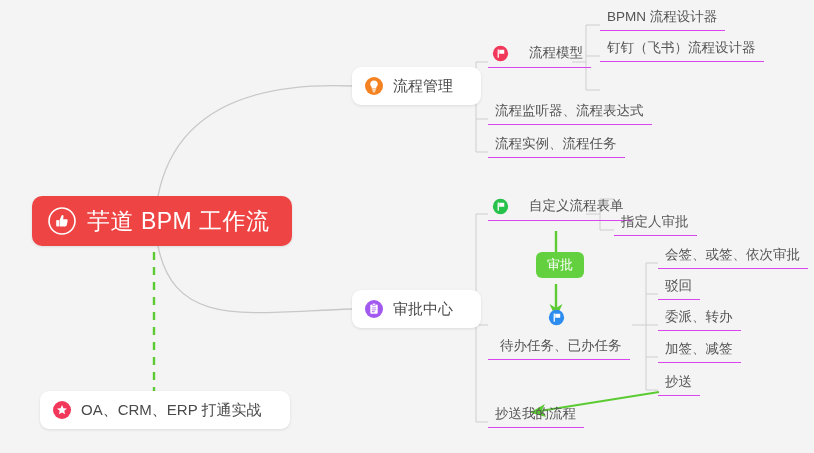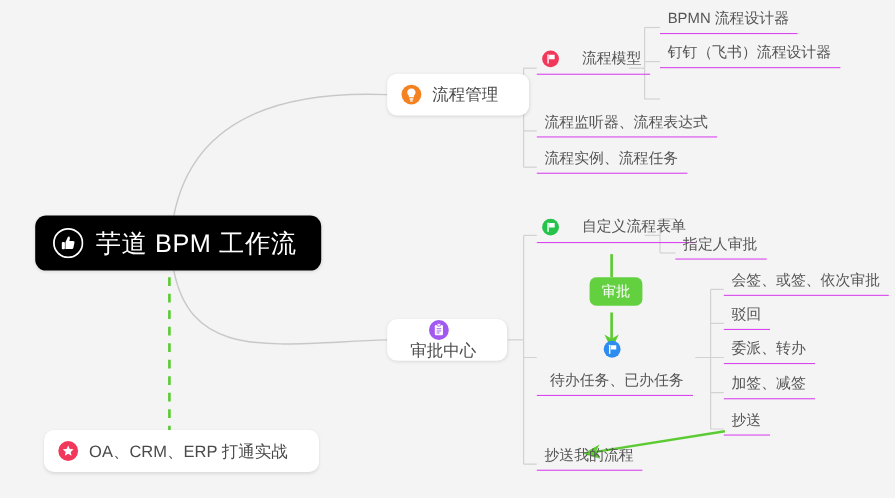--- a/index.html
+++ b/index.html
@@ -30,21 +30,21 @@
   .node {
     position: absolute;
     box-sizing: border-box;
     display: flex;
     align-items: center;
     white-space: nowrap;
   }
 
   
   .root-node {
-    background: #000000;
+    background: #ef4444;
     border-radius: 10px;
     padding: 0 22px 0 16px;
     height: 50px;
     box-shadow: 0 1px 3px rgba(0,0,0,0.10);
     justify-content: center;
   }
   .root-label {
     color: #ffffff;
     font-size: 23px;
     letter-spacing: 0.5px;
@@ -182,21 +182,21 @@
       <svg width="20" height="20" viewBox="0 0 20 20">
         <circle cx="10" cy="10" r="9" fill="#f58220"></circle>
         <path d="M10 4.4 C7.6 4.4 6.2 6.1 6.2 7.9 C6.2 9.3 7.1 10.2 7.7 11 L7.7 12.4 L12.3 12.4 L12.3 11 C12.9 10.2 13.8 9.3 13.8 7.9 C13.8 6.1 12.4 4.4 10 4.4 Z" fill="#ffffff"></path>
         <rect x="8.1" y="13.3" width="3.8" height="1.3" rx="0.6" fill="#ffffff"></rect>
         <rect x="8.7" y="15.2" width="2.6" height="1.1" rx="0.55" fill="#ffffff"></rect>
       </svg>
     </span>
     <span class="card-label">流程管理</span>
   </div>
 
-  <div class="node card-node" style="left:352px; top:290px;flex-direction:column;">
+  <div class="node card-node" style="left:352px; top:290px;">
     <span class="icon">
       <svg width="20" height="20" viewBox="0 0 20 20">
         <circle cx="10" cy="10" r="9" fill="#a259f0"></circle>
         <rect x="6.3" y="5.4" width="7.4" height="9.4" rx="1.1" fill="#ffffff"></rect>
         <rect x="8.3" y="4.2" width="3.4" height="2.2" rx="0.8" fill="#ffffff" stroke="#a259f0" stroke-width="0.8"></rect>
         <rect x="7.7" y="8.4" width="4.6" height="0.9" rx="0.45" fill="#a259f0"></rect>
         <rect x="7.7" y="10.4" width="4.6" height="0.9" rx="0.45" fill="#a259f0"></rect>
         <rect x="7.7" y="12.3" width="3.1" height="0.9" rx="0.45" fill="#a259f0"></rect>
       </svg>
     </span>

